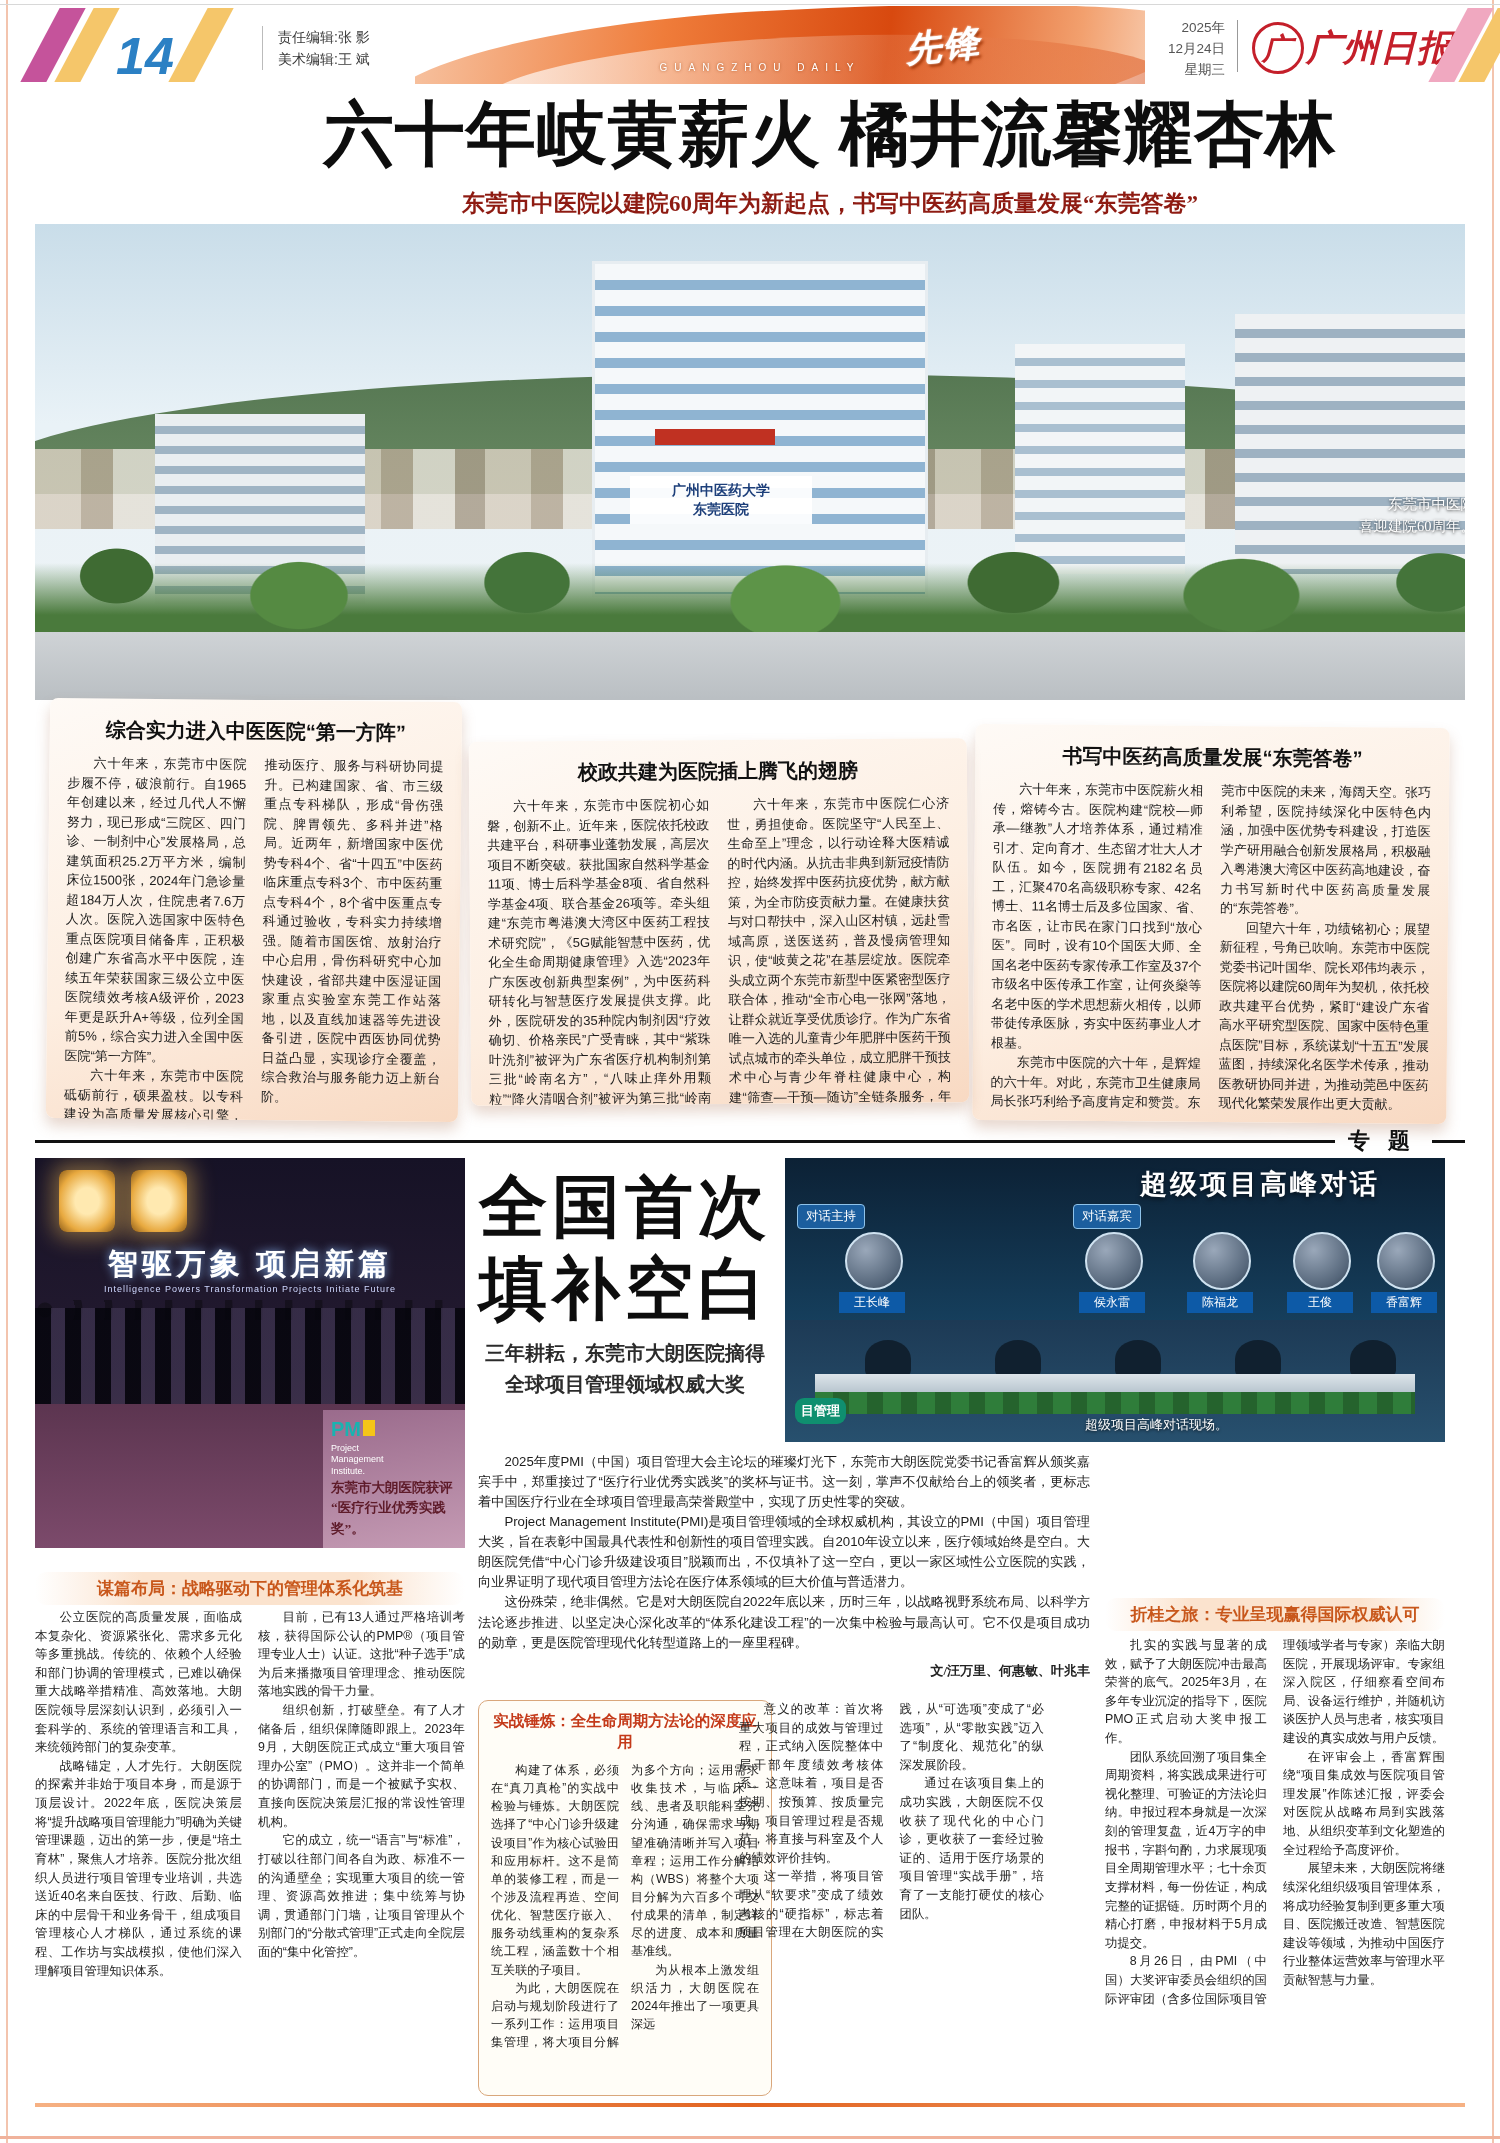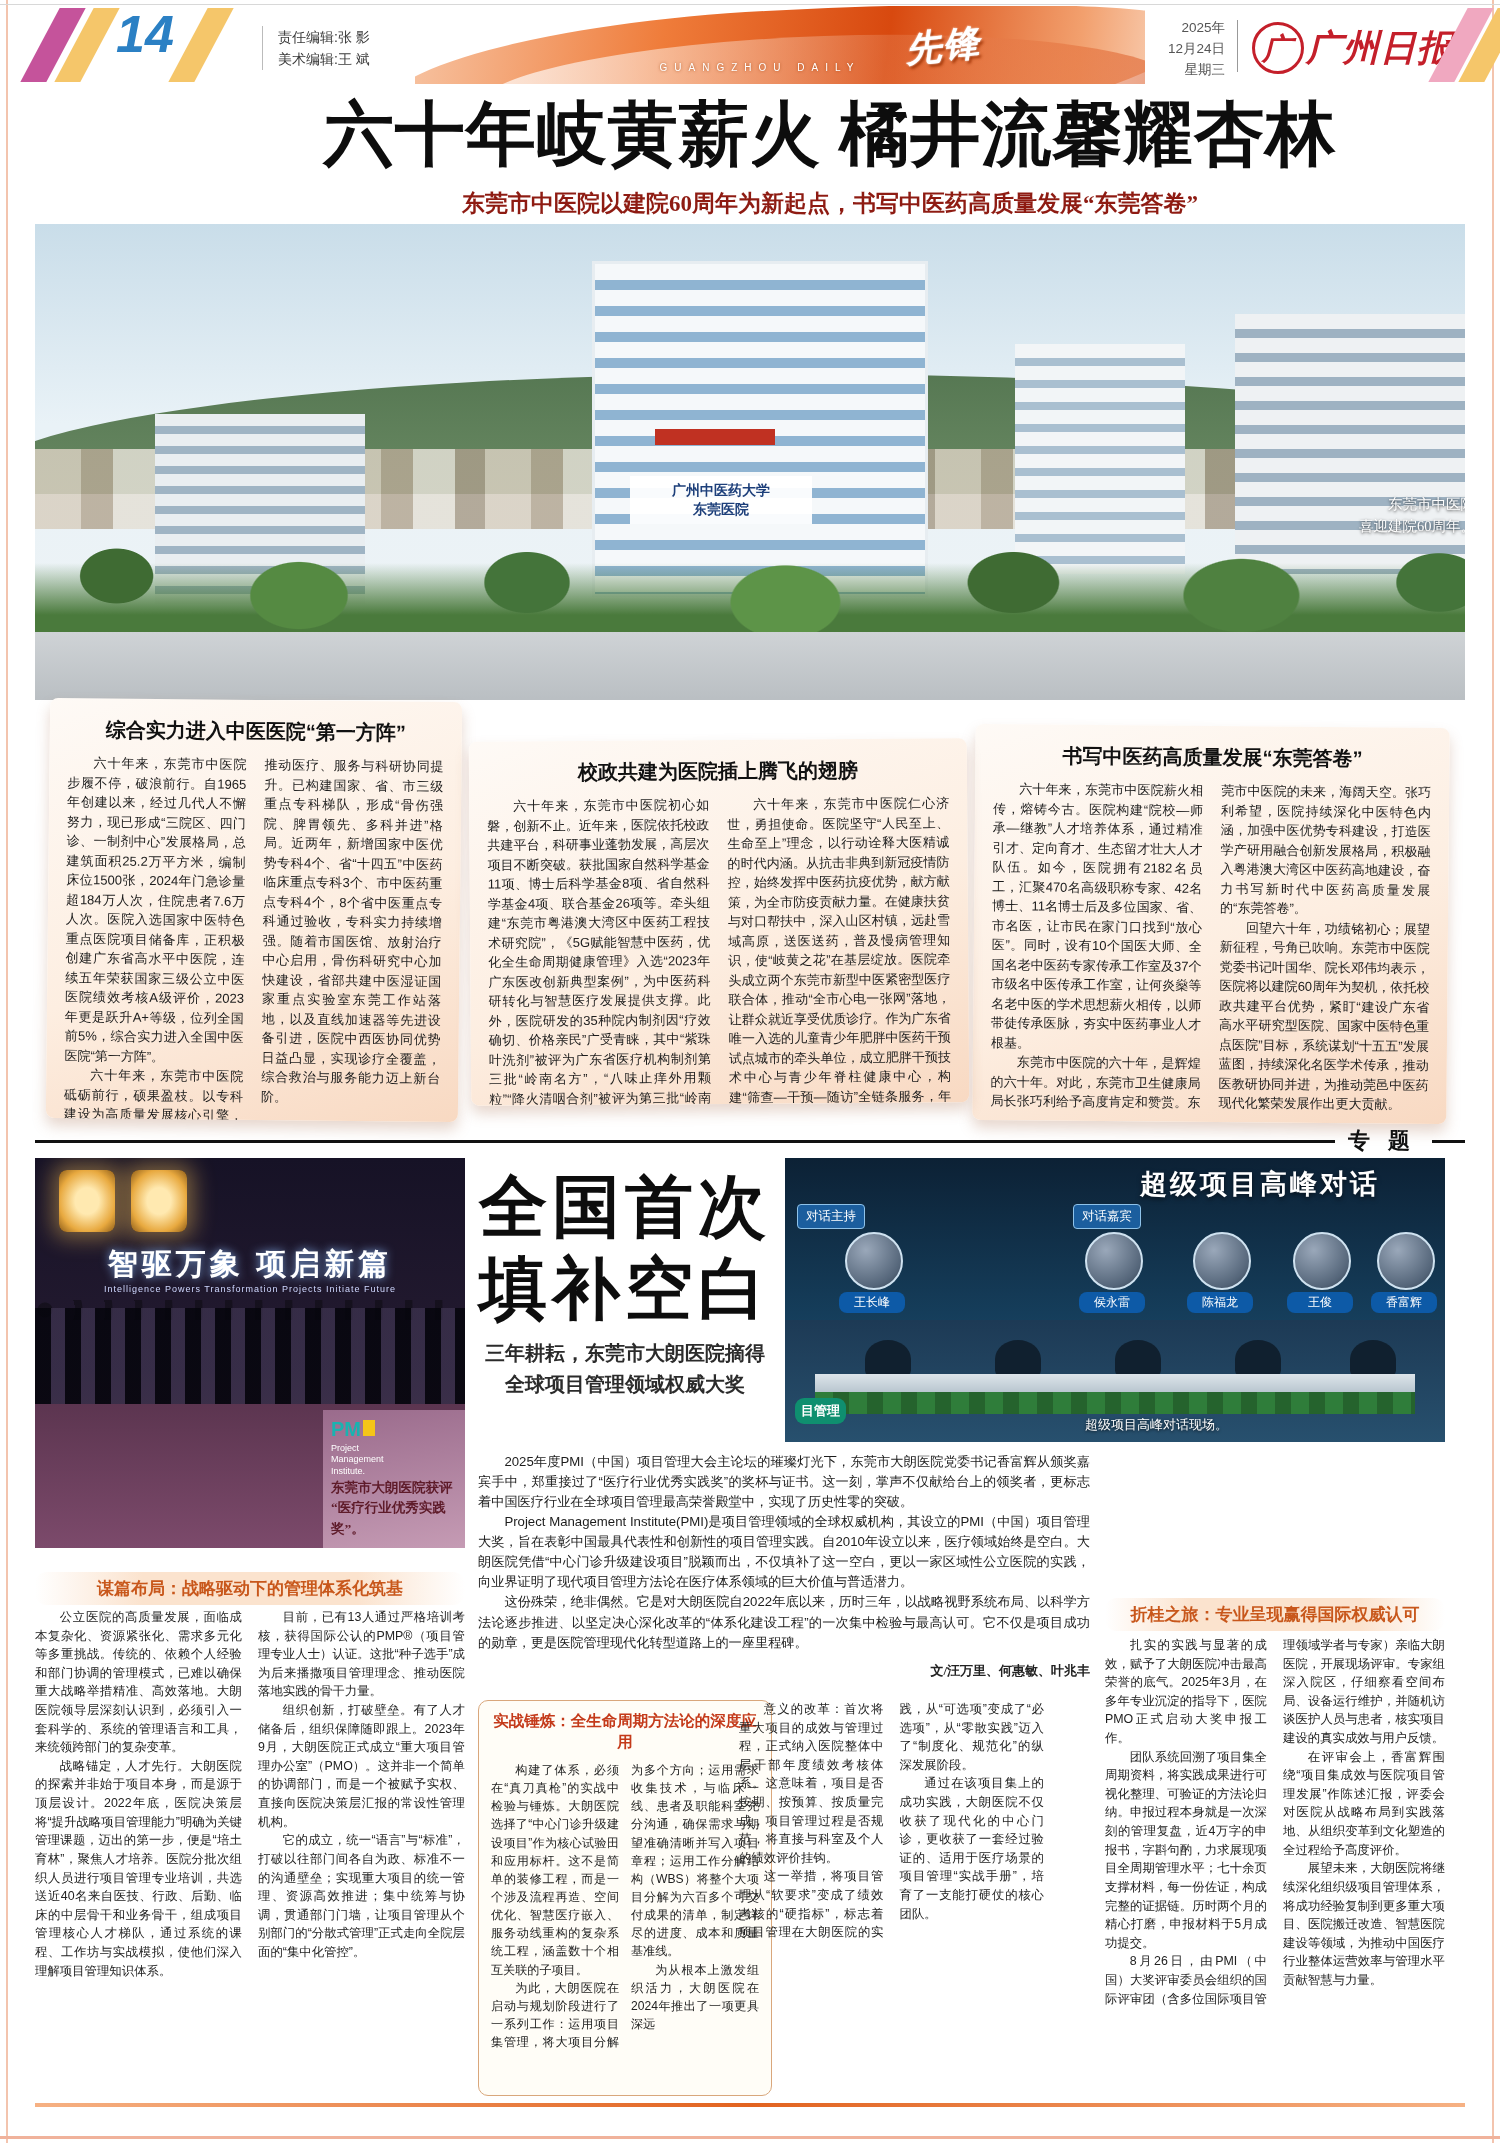--- a/index.html
+++ b/index.html
@@ -7,21 +7,21 @@
         font-family:"Liberation Sans",sans-serif;color:#1a1a1a;}
   .abs{position:absolute;}
   .para{margin:0;text-indent:2em;text-align:justify;}
   
   #frame-left{left:6px;top:0;width:2px;height:2143px;background:#f3c4ae;}
   #frame-right{left:1492px;top:0;width:2px;height:2143px;background:#f3c4ae;}
   #frame-top{left:0;top:4px;width:1500px;height:1px;background:#d8d8d8;}
   #frame-bottom{left:35px;top:2103px;width:1430px;height:4px;background:linear-gradient(90deg,#f6b183,#e2631f,#f6b183);}
   #frame-bottom2{left:0;top:2136px;width:1500px;height:3px;background:#f0b29b;}
   .corner-stripe{top:8px;width:26px;height:74px;transform:skewX(-28deg);}
-  #pagenum{left:116px;top:4px;font-size:52px;font-weight:900;color:#2b80c4;font-style:italic;}
+  #pagenum{left:116px;top:26px;font-size:52px;font-weight:900;color:#2b80c4;font-style:italic;}
   #editor-rule{left:262px;top:26px;width:1px;height:44px;background:#bbb;}
   #editors{left:278px;top:26px;font-size:14px;line-height:1.6;color:#3a3a3a;}
   #swoosh{left:415px;top:6px;width:730px;height:78px;overflow:hidden;}
   .sw1{left:-40px;top:4px;width:820px;height:120px;background:linear-gradient(100deg,#f8cdb0 0%,#ef7c3a 35%,#d8490f 62%,#f2a06e 85%,#fbe3d2 100%);border-radius:48% 52% 40% 60%/70% 30% 70% 30%;transform:rotate(-3deg);}
   .sw2{left:60px;top:30px;width:700px;height:60px;background:linear-gradient(95deg,rgba(255,255,255,.75),rgba(255,220,195,.15) 60%,rgba(216,73,15,.55));border-radius:50%/100% 100% 0 0;transform:rotate(-2deg);}
   #section-title{left:595px;top:10px;width:330px;text-align:center;font-size:46px;font-weight:900;color:#3d96d2;letter-spacing:4px;
      text-shadow:-2px -2px 0 #fff,2px -2px 0 #fff,-2px 2px 0 #fff,2px 2px 0 #fff,0 3px 4px rgba(120,40,0,.35);}
   #section-en{left:595px;top:62px;width:330px;text-align:center;font-size:10px;letter-spacing:7px;color:#fff;text-shadow:0 0 3px rgba(150,60,10,.8);}
   #badge{left:905px;top:22px;font-size:36px;font-weight:900;font-style:italic;color:#ffffff;letter-spacing:2px;transform:rotate(-6deg);
      text-shadow:0 0 2px #fff,2px 3px 3px #a33708;}
@@ -81,21 +81,21 @@
   #pmi-logo .yb{display:inline-block;width:12px;height:16px;background:#f5c518;margin-left:2px;}
   #pmi-text{font-size:9px;line-height:1.25;color:#fff;white-space:pre-line;margin-top:2px;}
   #fphoto-l-caption{position:absolute;left:8px;top:68px;width:126px;font-size:13.5px;line-height:1.5;color:#5e1b2a;font-weight:700;white-space:pre-line;font-family:"Liberation Serif",serif;}
   #fheadline1{left:478px;top:1162px;width:294px;text-align:center;font-size:68px;font-weight:900;color:#0d0d0d;letter-spacing:5px;font-family:"Liberation Serif",serif;}
   #fheadline2{left:478px;top:1244px;width:294px;text-align:center;font-size:68px;font-weight:900;color:#0d0d0d;letter-spacing:5px;font-family:"Liberation Serif",serif;}
   #fdek{left:468px;top:1338px;width:314px;text-align:center;font-size:20px;font-weight:700;color:#2b2b2b;line-height:1.55;}
   #fphoto-r{left:785px;top:1158px;width:660px;height:284px;background:linear-gradient(#0c2135,#16405e 60%,#1d4a68);overflow:hidden;}
   #fphoto-r-title{left:300px;top:8px;width:350px;text-align:center;font-size:27px;font-weight:900;color:#fff;letter-spacing:3px;text-shadow:0 2px 5px rgba(0,0,0,.6);}
   .tag{top:46px;padding:3px 8px;background:#1b5e9e;border:1px solid #8fc3ea;border-radius:4px;color:#fff;font-size:12.5px;}
   .headshot{top:74px;width:54px;height:54px;border-radius:50%;background:radial-gradient(circle at 35% 30%,#9aa8ba,#55667a 70%,#2e3b4a);border:2px solid #cfe2f0;}
-  .nameplate{top:134px;width:66px;text-align:center;background:#0d5aa7;color:#fff;font-size:12px;padding:2px 0;border-radius:8px;}
+  .nameplate{top:134px;width:66px;text-align:center;background:#0d5aa7;color:#fff;font-size:12px;padding:2px 0;border-radius:0;}
   .stage{left:0;top:162px;width:660px;height:122px;background:linear-gradient(#1d3a55,#27506e);}
   .paneltable{left:30px;top:216px;width:600px;height:18px;background:linear-gradient(#dde5ea,#b9c6cf);}
   .hedge{left:30px;top:234px;width:600px;height:22px;background:repeating-linear-gradient(90deg,#2f7d3a 0 18px,#25632d 18px 34px);}
   .sil{top:182px;width:46px;height:38px;border-radius:50% 50% 20% 20%;background:#10202f;}
   #fr-logo{left:10px;top:240px;background:#0f8f6f;color:#fff;font-size:13px;font-weight:700;padding:4px 6px;border-radius:9px;}
   #fphoto-r-caption{left:300px;top:258px;width:350px;color:#fff;font-size:13px;font-family:"Liberation Serif",serif;text-shadow:0 1px 3px rgba(0,0,0,.8);}
   #fintro{left:478px;top:1452px;width:612px;font-size:13.2px;line-height:1.52;color:#1c1c1c;}
   #fbyline{text-align:right;font-size:13px;font-weight:700;color:#222;margin-top:8px;font-family:"Liberation Serif",serif;}
   .sec-header{font-size:17px;font-weight:900;color:#c8571b;text-align:center;padding:5px 0;background:linear-gradient(90deg,rgba(250,220,195,0),#fbe3ce 25%,#fbe3ce 75%,rgba(250,220,195,0));border-radius:12px;}
   .sec-body{column-count:2;column-gap:16px;font-size:12.4px;line-height:1.5;color:#222;overflow:hidden;}

